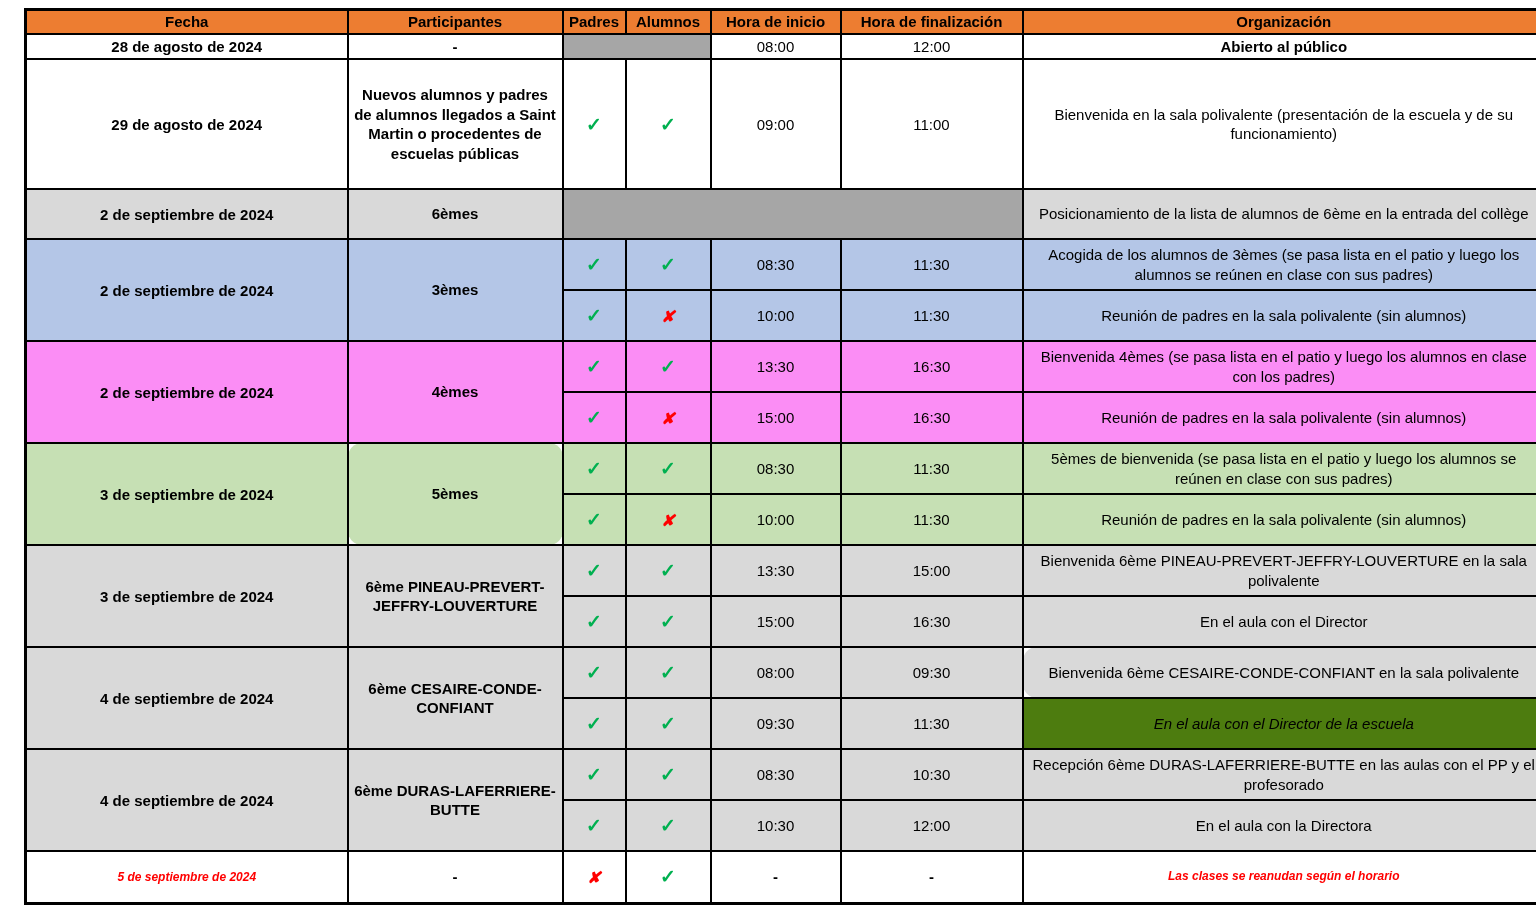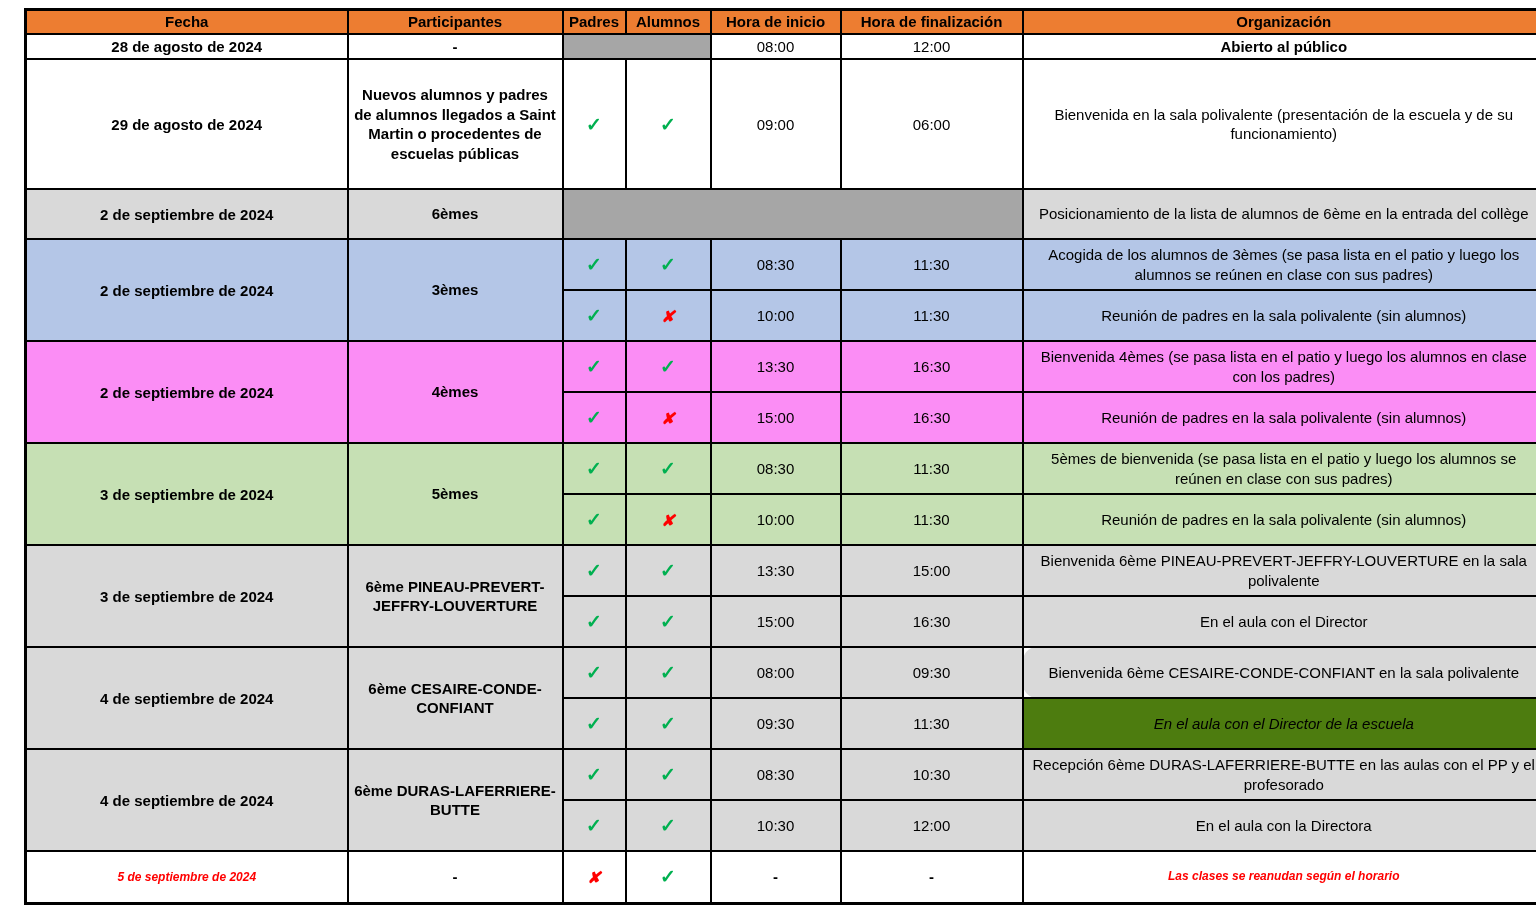--- a/index.html
+++ b/index.html
@@ -53,21 +53,21 @@
           <td class="time">08:00</td>
           <td class="time">12:00</td>
           <td class="org org-bold">Abierto al público</td>
         </tr>
         <tr style="height: 130px;">
           <td class="date" rowspan="1">29 de agosto de 2024</td>
           <td class="part" rowspan="1">Nuevos alumnos y padres de alumnos llegados a Saint Martin o procedentes de escuelas públicas</td>
           <td class="mark"><span class="check">✓</span></td>
           <td class="mark"><span class="check">✓</span></td>
           <td class="time">09:00</td>
-          <td class="time">06:00</td>
+          <td class="time">11:00</td>
           <td class="org">Bienvenida en la sala polivalente (presentación de la escuela y de su funcionamiento)</td>
         </tr>
         <tr style="height: 50px;">
           <td class="date" rowspan="1" style="background: rgb(217, 217, 217);">2 de septiembre de 2024</td>
           <td class="part" rowspan="1" style="background: rgb(217, 217, 217);">6èmes</td>
           <td class="" colspan="4" style="background: rgb(166, 166, 166);"></td>
           <td class="org" style="background: rgb(217, 217, 217);">Posicionamiento de la lista de alumnos de 6ème en la entrada del collège</td>
         </tr>
         <tr style="height: 51px;">
           <td class="date" rowspan="2" style="background: rgb(180, 198, 231);">2 de septiembre de 2024</td>
@@ -96,21 +96,21 @@
         </tr>
         <tr style="height: 51px;">
           <td class="mark" style="background: rgb(251, 141, 245);"><span class="check">✓</span></td>
           <td class="mark" style="background: rgb(251, 141, 245);"><span class="cross">✘</span></td>
           <td class="time" style="background: rgb(251, 141, 245);">15:00</td>
           <td class="time" style="background: rgb(251, 141, 245);">16:30</td>
           <td class="org" style="background: rgb(251, 141, 245);">Reunión de padres en la sala polivalente (sin alumnos)</td>
         </tr>
         <tr style="height: 51px;">
           <td class="date" rowspan="2" style="background: rgb(198, 224, 180);">3 de septiembre de 2024</td>
-          <td class="part" rowspan="2" style="background: rgb(198, 224, 180);">5èmes</td>
+          <td class="part" rowspan="2" style="background: rgb(198, 224, 180); border-radius: 14px;">5èmes</td>
           <td class="mark" style="background: rgb(198, 224, 180);"><span class="check">✓</span></td>
           <td class="mark" style="background: rgb(198, 224, 180);"><span class="check">✓</span></td>
           <td class="time" style="background: rgb(198, 224, 180);">08:30</td>
           <td class="time" style="background: rgb(198, 224, 180);">11:30</td>
           <td class="org" style="background: rgb(198, 224, 180);">5èmes de bienvenida (se pasa lista en el patio y luego los alumnos se reúnen en clase con sus padres)</td>
         </tr>
         <tr style="height: 51px;">
           <td class="mark" style="background: rgb(198, 224, 180);"><span class="check">✓</span></td>
           <td class="mark" style="background: rgb(198, 224, 180);"><span class="cross">✘</span></td>
           <td class="time" style="background: rgb(198, 224, 180);">10:00</td>

